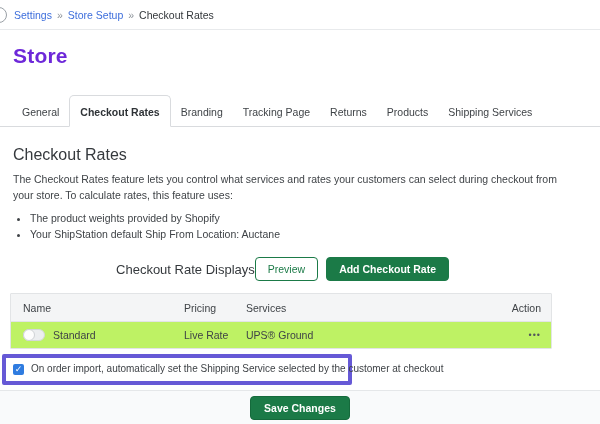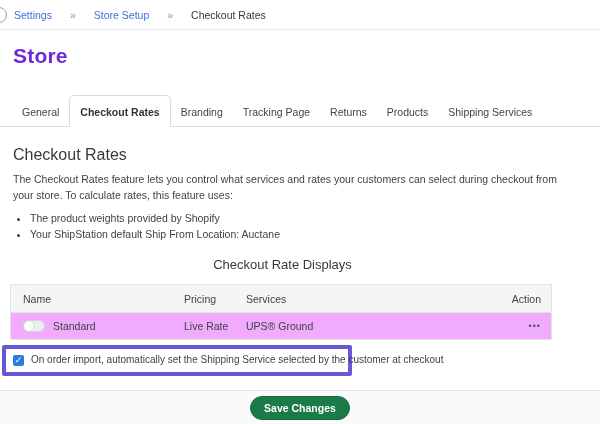--- a/index.html
+++ b/index.html
@@ -14,21 +14,20 @@
 
   
   .breadcrumb-bar {
     height: 30px;
     display: flex;
     align-items: center;
     border-bottom: 1px solid #e8eaec;
     padding-left: 14px;
     position: relative;
     background: #fff;
-    gap: 13px;
   }
   .back-circle {
     position: absolute;
     left: -9px; top: 7px;
     width: 16px; height: 16px;
     border: 1px solid #9aa0a6;
     border-radius: 50%;
     background: #fff;
   }
   .crumb { font-size: 10.5px; }
@@ -140,21 +139,21 @@
     align-items: center;
     padding: 0 10px 0 12px;
   }
   .t-head {
     background: #f4f5f6;
     height: 28px;
     font-size: 10.5px;
     color: #3f4347;
     border-bottom: 1px solid #e2e4e6;
   }
-  .t-body { background: #f0abfc; height: 26px; font-size: 10.5px; color: #3f4347; }
+  .t-body { background: #bef264; height: 26px; font-size: 10.5px; color: #3f4347; }
   .t-cell-action { text-align: right; }
   .name-cell { display: flex; align-items: center; gap: 8px; }
 
   .toggle {
     width: 22px; height: 12px;
     background: #eceef0;
     border: 1px solid #d4d7da;
     border-radius: 7px;
     position: relative;
     cursor: pointer;
@@ -206,21 +205,21 @@
     background: #f9fafb;
     border-top: 1px solid #e5e7e9;
     display: flex;
     align-items: center;
     justify-content: center;
   }
   .btn-save {
     background: #1b7a47;
     color: #fff;
     border: 1px solid #156a3c;
-    border-radius: 12px;
+    border-radius: 4px;
     font-size: 10.5px;
     font-weight: bold;
     padding: 5px 13px;
     cursor: pointer;
     font-family: inherit;
   }
 </style>
 </head>
 <body>
 
@@ -249,20 +248,22 @@
 <h2 class="section-heading">Checkout Rates</h2>
 <p class="section-desc">The Checkout Rates feature lets you control what services and rates your customers can select during checkout from your store. To calculate rates, this feature uses:</p>
 <ul class="section-bullets">
   <li>The product weights provided by Shopify</li>
   <li>Your ShipStation default Ship From Location: Auctane</li>
 </ul>
 
 <div class="displays-row">
   <div class="displays-heading">Checkout Rate Displays</div>
   <div class="displays-buttons">
+    <button class="btn btn-outline-green">Preview</button>
+    <button class="btn btn-green">Add Checkout Rate</button>
   </div>
 </div>
 
 <div class="rates-table">
   <div class="t-row t-head">
     <div>Name</div>
     <div>Pricing</div>
     <div>Services</div>
     <div class="t-cell-action">Action</div>
   </div>

